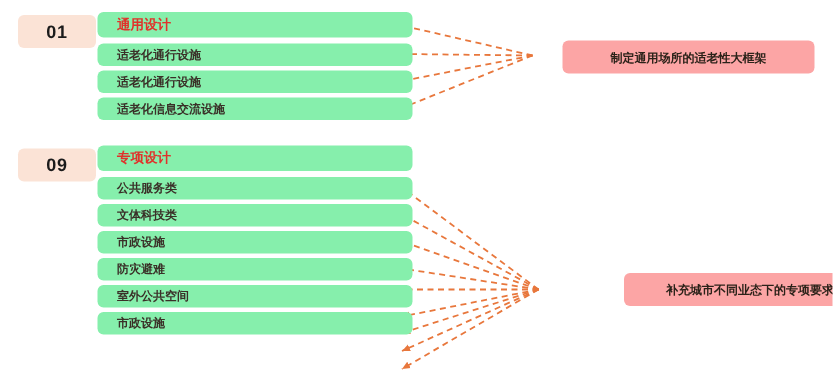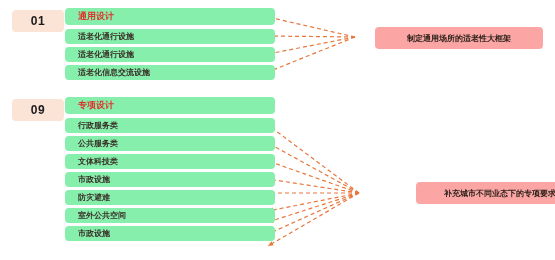--- a/index.html
+++ b/index.html
@@ -115,23 +115,20 @@
     </div>
   </div>
 
   <div class="badge" id="badge-02">09</div>
 
   <div class="group" id="group-02">
     <div class="row header">
       <span class="row-label">专项设计</span>
     </div>
     <div class="row">
-      <span class="row-label">行政服务类</span>
-    </div>
-    <div class="row">
       <span class="row-label">公共服务类</span>
     </div>
     <div class="row">
       <span class="row-label">文体科技类</span>
     </div>
     <div class="row">
       <span class="row-label">市政设施</span>
     </div>
     <div class="row">
       <span class="row-label">防灾避难</span>

